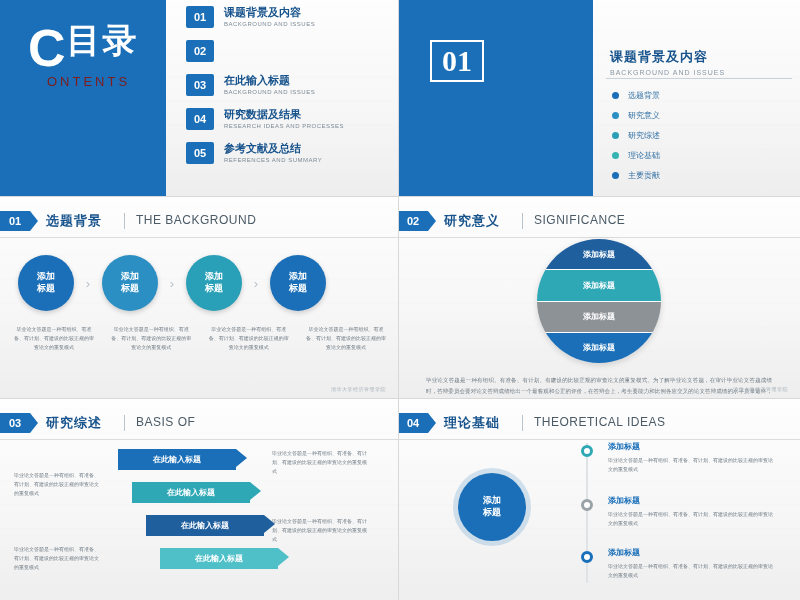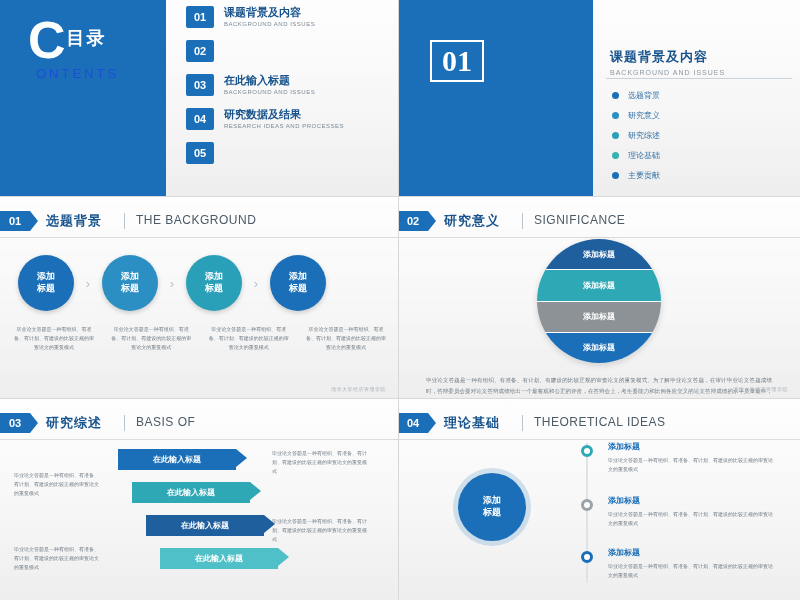--- a/index.html
+++ b/index.html
@@ -41,26 +41,26 @@
   .s1 .contents-logo {
     position: absolute; left: 28px; top: 18px;
     color: #ffffff;
   }
   .s1 .c-big {
     font-size: 52px; font-weight: bold; line-height: 44px;
     letter-spacing: -1px;
     display: inline-block;
   }
   .s1 .mulu {
-    font-size: 18px; font-weight: bold; letter-spacing: 2px;
+    font-size: 34px; font-weight: bold; letter-spacing: 2px;
     display: inline-block; vertical-align: 14px; margin-left: 2px;
   }
   .s1 .contents-en {
-    font-size: 13px; letter-spacing: 3px; margin-top: 4px; margin-left: 8px;
-    color: #1d4ed8;
+    font-size: 13px; letter-spacing: 3px; margin-top: 4px; margin-left: 19px;
+    color: #7f1d1d;
   }
   .s1 .tocrow {
     position: absolute; left: 186px; display: flex; align-items: center;
   }
   .s1 .numbox {
     width: 28px; height: 22px; background: #1a6fb8; color: #fff;
     font-size: 11px; font-weight: bold;
     display: flex; align-items: center; justify-content: center;
     border-radius: 2px;
     margin-right: 10px;
@@ -289,20 +289,24 @@
     </div>
     <div class="tocrow" style="top:108px;">
       <div class="numbox">04</div>
       <div class="toctext">
         <div class="toc-cn">研究数据及结果</div>
         <div class="toc-en">RESEARCH IDEAS AND PROCESSES</div>
       </div>
     </div>
     <div class="tocrow" style="top:142px;">
       <div class="numbox">05</div>
+      <div class="toctext">
+        <div class="toc-cn">参考文献及总结</div>
+        <div class="toc-en">REFERENCES AND SUMMARY</div>
+      </div>
     </div>
   </div>
 
   <div class="slide s2">
     <div class="slide-bg"></div>
     <div class="bluepanel"></div>
 
     <div class="part-wrap">
       <span class="part-num">01</span>
     </div>

